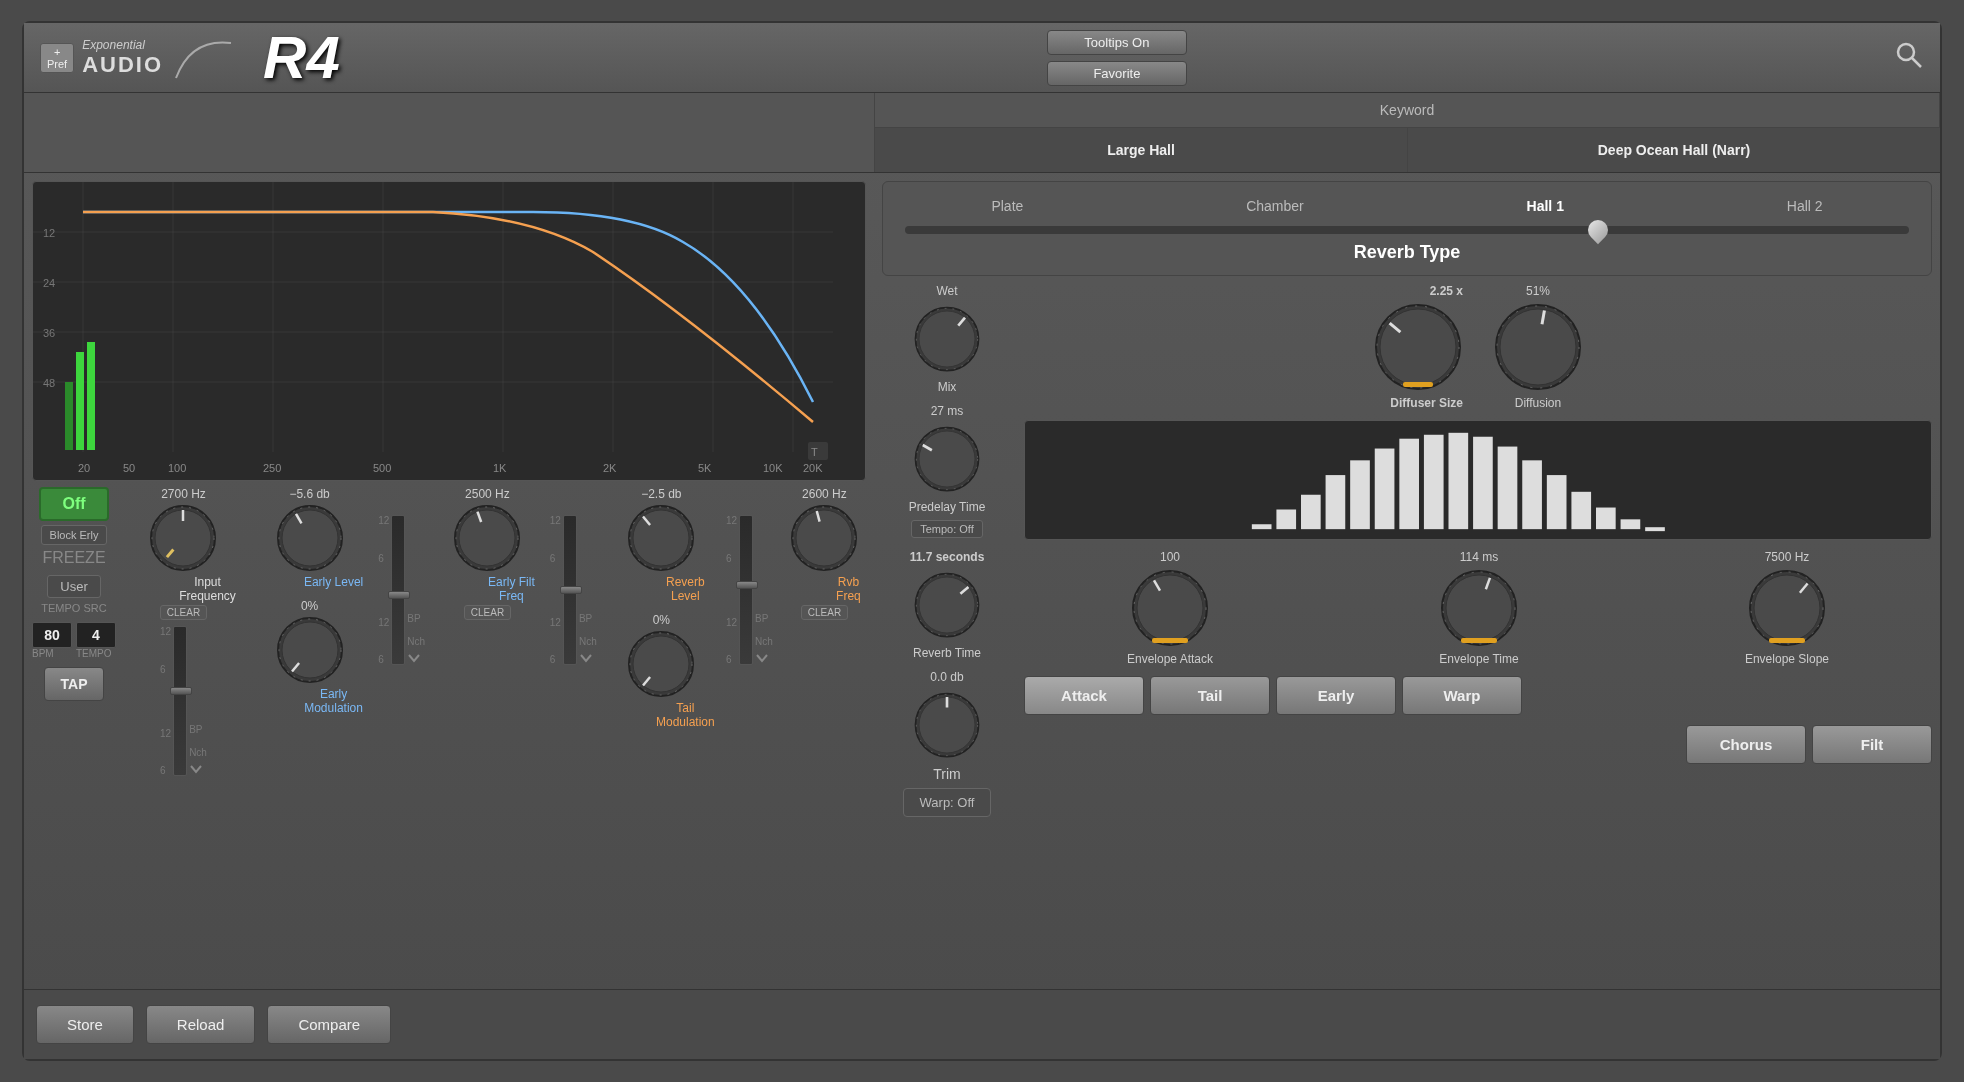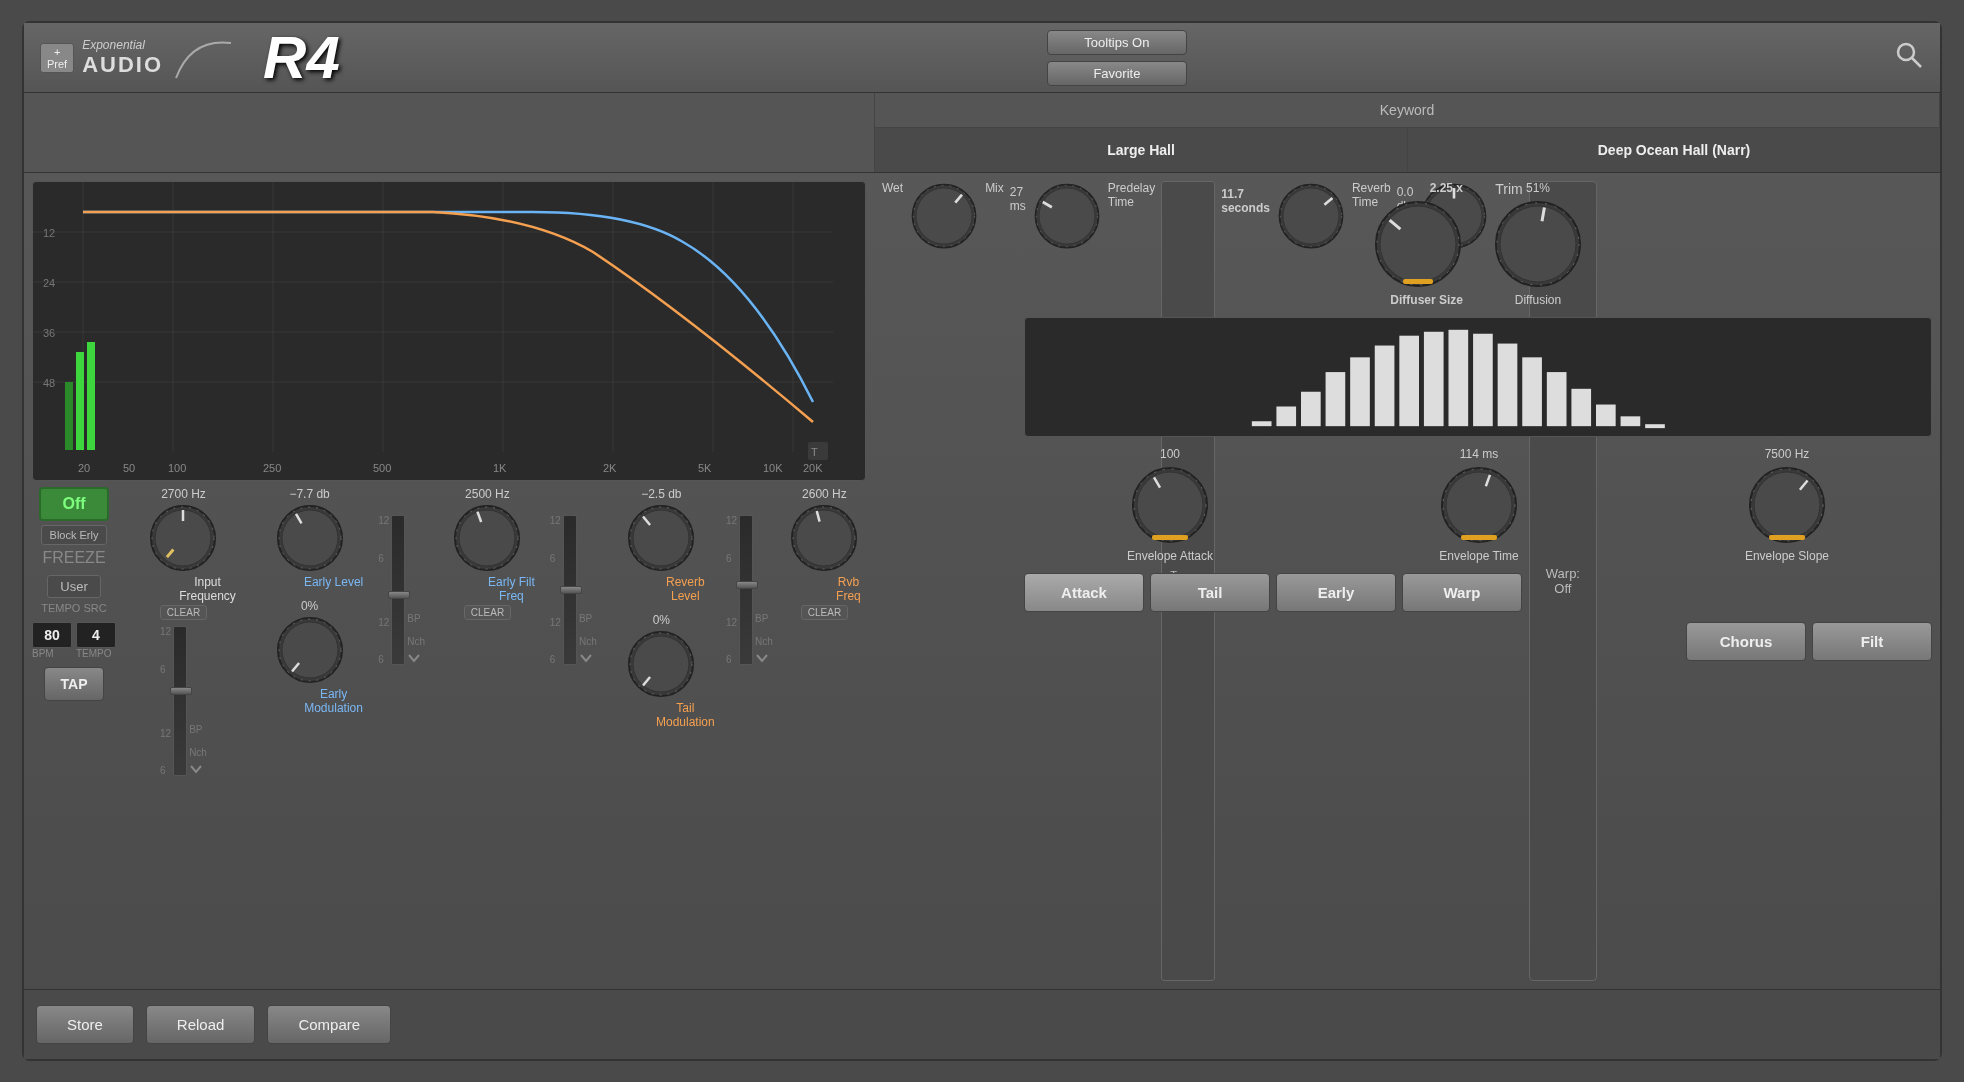--- a/index.html
+++ b/index.html
@@ -589,21 +589,21 @@
               <span>BP</span>
                 <span style="margin-top:8px;">Nch</span>
               <svg width="14" height="14" viewBox="0 0 14 14">
                   <polyline points="2,4 7,10 12,4" stroke="#888" stroke-width="2" fill="none"></polyline>
                 </svg>
             </div>
           </div>
         </div>
 
         <div style="display:flex;flex-direction:column;align-items:center;gap:2px;">
-          <span class="knob-value">−7.7 db</span>
+          <span class="knob-value">−5.6 db</span>
           <svg class="knob knob-svg" viewBox="0 0 70 70">
             <circle cx="35" cy="35" r="32" fill="#3a3a3a" stroke="#222" stroke-width="2"></circle>
             <circle cx="35" cy="35" r="28" fill="#4a4a4a" stroke="#333" stroke-width="1"></circle>
             <circle cx="35" cy="35" r="31" fill="none" stroke="#666" stroke-width="1" stroke-dasharray="2 6"></circle>
             <line x1="35" y1="7" x2="35" y2="18" stroke="#ddd" stroke-width="2.5" transform="rotate(-30 35 35)"></line>
           </svg>
           <span class="knob-label">Early Level</span>
 
           <span class="knob-value" style="margin-top:8px;">0%</span>
           <svg class="knob knob-svg" viewBox="0 0 70 70">
@@ -716,24 +716,36 @@
           </svg>
           <span class="knob-label orange">Rvb Freq</span>
           <button class="clear-btn">CLEAR</button>
         </div>
 
       </div>
     </div>
 
     <div class="right-panel">
 
+      <div class="reverb-type-section">
+        <div class="reverb-type-tabs">
+          <span class="reverb-tab">Plate</span>
+          <span class="reverb-tab">Chamber</span>
+          <span class="reverb-tab active">Hall 1</span>
+          <span class="reverb-tab">Hall 2</span>
+        </div>
+        <div class="reverb-slider-track">
+          <div class="reverb-slider-thumb" style="left: 68%;"></div>
+        </div>
+        <div class="reverb-type-label">Reverb Type</div>
+      </div>
 
       <div style="display:flex;gap:12px;flex:1;">
 
-        <div style="display:flex;flex-direction:row;gap:6px;width:130px;flex-shrink:0;">
+        <div style="display:flex;flex-direction:column;align-items:center;gap:6px;width:130px;flex-shrink:0;">
 
           <span style="color:#ccc;font-size:12px;">Wet</span>
           <svg class="knob knob-svg" viewBox="0 0 80 80">
             <circle cx="40" cy="40" r="36" fill="#3a3a3a" stroke="#222" stroke-width="2"></circle>
             <circle cx="40" cy="40" r="32" fill="#4a4a4a" stroke="#333" stroke-width="1"></circle>
             <circle cx="40" cy="40" r="35" fill="none" stroke="#666" stroke-width="1" stroke-dasharray="2 7"></circle>
             <line x1="40" y1="8" x2="40" y2="20" stroke="#ddd" stroke-width="3" transform="rotate(40 40 40)"></line>
           </svg>
           <span style="color:#ccc;font-size:12px;">Mix</span>
 

